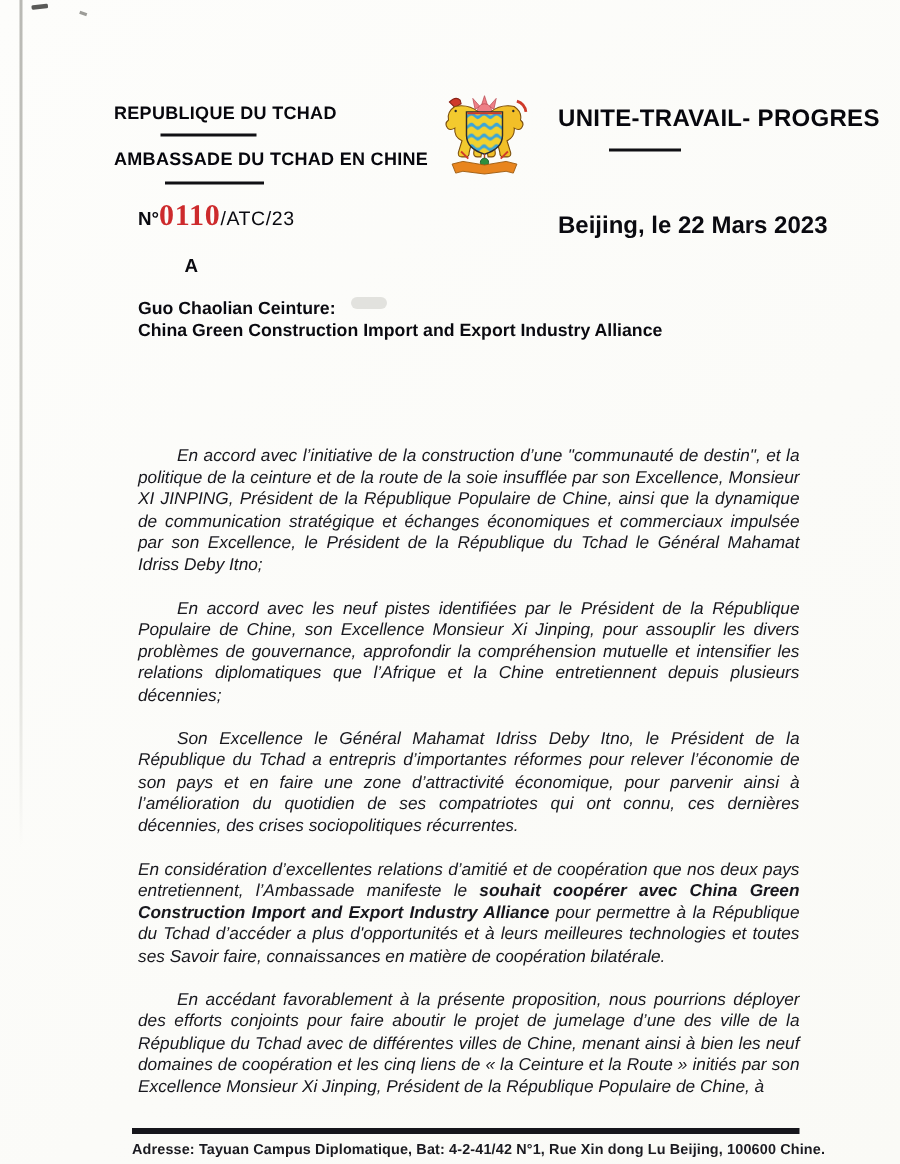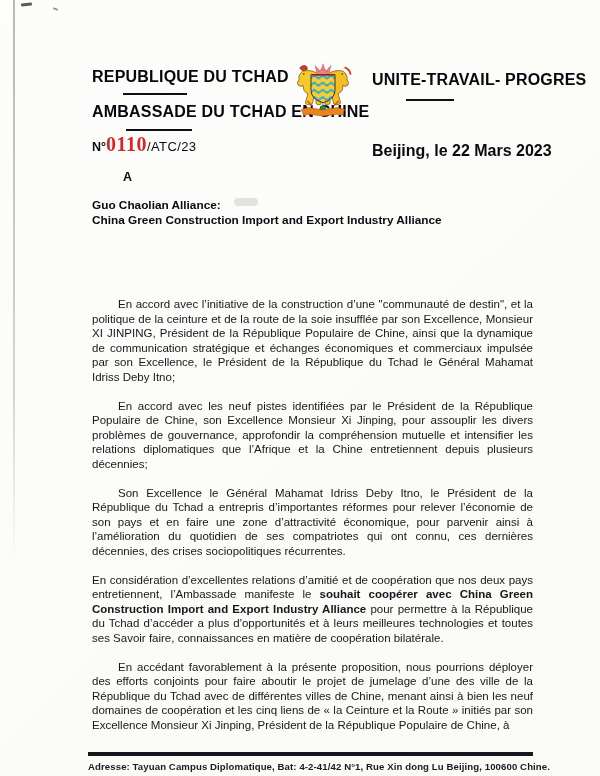--- a/index.html
+++ b/index.html
@@ -19,22 +19,22 @@
     background: linear-gradient(#b9b9b4, #d5d5cf 70%, rgba(213,213,207,0));
   }
   .speck1 { position: absolute; left: 21px; top: 3px; width: 11px; height: 3px;
     background: #5a5a58; border-radius: 1px; transform: rotate(-6deg); }
   .speck2 { position: absolute; left: 53px; top: 8px; width: 5px; height: 2px;
     background: #9c9c98; transform: rotate(20deg); }
   .smudge { position: absolute; left: 234px; top: 198px; width: 24px; height: 8px;
     background: #e2e2de; border-radius: 4px; }
 
   
-  .hdr-left { position: absolute; left: 92px; top: 68px; font-weight: bold;
-    font-size: 16px; letter-spacing: 0.2px; color: #07070d; white-space: nowrap; }
+  .hdr-left { position: absolute; left: 76px; top: 68px; font-weight: bold;
+    font-size: 12px; letter-spacing: 0.2px; color: #07070d; white-space: nowrap; }
   .rule { height: 2.2px; background: #101014; }
   .r1 { width: 64px; margin: 7px 0 8px 31px; }
   .r2 { width: 66px; margin: 8px 0 0 34px; }
   .hdr-right { position: absolute; left: 372px; top: 71px; font-weight: bold;
     font-size: 16px; letter-spacing: 0.2px; color: #07070d; white-space: nowrap; }
   .r3 { width: 48px; margin: 10px 0 0 34px; }
   .emblem { position: absolute; left: 287px; top: 59px; width: 72px; height: 60px; }
 
   
   .refline { position: absolute; left: 92px; top: 133px; white-space: nowrap; }
@@ -53,21 +53,21 @@
 
   
   .subject { position: absolute; left: 92px; top: 240px; width: 441px;
     font-size: 12.3px; line-height: 15px; color: #0a0a10; }
   .subj-label { font-weight: normal; text-decoration: underline; }
   .subj-sep, .subj-text { font-weight: bold; }
 
   
   .body { position: absolute; left: 92px; top: 297px; width: 441px;
     font-size: 11.5px; line-height: 14.5px; text-align: justify; color: #17171d; }
-  .body p { margin: 0 0 14.5px 0; }
+  .body p { margin: 0 0 14.5px 0; font-style: italic; }
   .body p.indent { text-indent: 26px; }
   .b { font-weight: bold; }
 
   
   .footer-rule { position: absolute; left: 88px; top: 752px; width: 445px;
     height: 4px; background: #16161c; }
   .footer { position: absolute; left: 88px; top: 761px; width: 445px;
     text-align: left; font-weight: bold; font-size: 9.6px;
     letter-spacing: 0.1px; color: #1a1a20; white-space: nowrap; }
 </style>
@@ -138,21 +138,21 @@
 
   <div class="refline">
     <span class="ref-prefix">N°</span><span class="ref-number">0110</span><span class="ref-suffix">/ATC/23</span>
   </div>
 
   <div class="dateline">Beijing, le 22 Mars 2023</div>
 
   <div class="salutation">A</div>
 
   <div class="recipient">
-    <div>Guo Chaolian Alliance:</div>
+    <div>Guo Chaolian Ceinture:</div>
     <div>China Green Construction Import and Export Industry Alliance</div>
   </div>
 
 
   <div class="body">
     <p class="indent">En accord avec l’initiative de la construction d’une "communauté de destin", et la politique de la ceinture et de la route de la soie insufflée par son Excellence, Monsieur XI JINPING, Président de la République Populaire de Chine, ainsi que la dynamique de communication stratégique et échanges économiques et commerciaux impulsée par son Excellence, le Président de la République du Tchad le Général Mahamat Idriss Deby Itno;</p>
     <p class="indent">En accord avec les neuf pistes identifiées par le Président de la République Populaire de Chine, son Excellence Monsieur Xi Jinping, pour assouplir les divers problèmes de gouvernance, approfondir la compréhension mutuelle et intensifier les relations diplomatiques que l’Afrique et la Chine entretiennent depuis plusieurs décennies;</p>
     <p class="indent">Son Excellence le Général Mahamat Idriss Deby Itno, le Président de la République du Tchad a entrepris d’importantes réformes pour relever l’économie de son pays et en faire une zone d’attractivité économique, pour parvenir ainsi à l’amélioration du quotidien de ses compatriotes qui ont connu, ces dernières décennies, des crises sociopolitiques récurrentes.</p>
     <p><span>En considération d’excellentes relations d’amitié et de coopération que nos deux pays entretiennent, l’Ambassade manifeste le </span><span class="b">souhait coopérer avec China Green Construction Import and Export Industry Alliance</span><span> pour permettre à la République du Tchad d’accéder a plus d'opportunités et à leurs meilleures technologies et toutes ses Savoir faire, connaissances en matière de coopération bilatérale.</span></p>
     <p class="indent">En accédant favorablement à la présente proposition, nous pourrions déployer des efforts conjoints pour faire aboutir le projet de jumelage d’une des ville de la République du Tchad avec de différentes villes de Chine, menant ainsi à bien les neuf domaines de coopération et les cinq liens de « la Ceinture et la Route » initiés par son Excellence Monsieur Xi Jinping, Président de la République Populaire de Chine, à</p>

